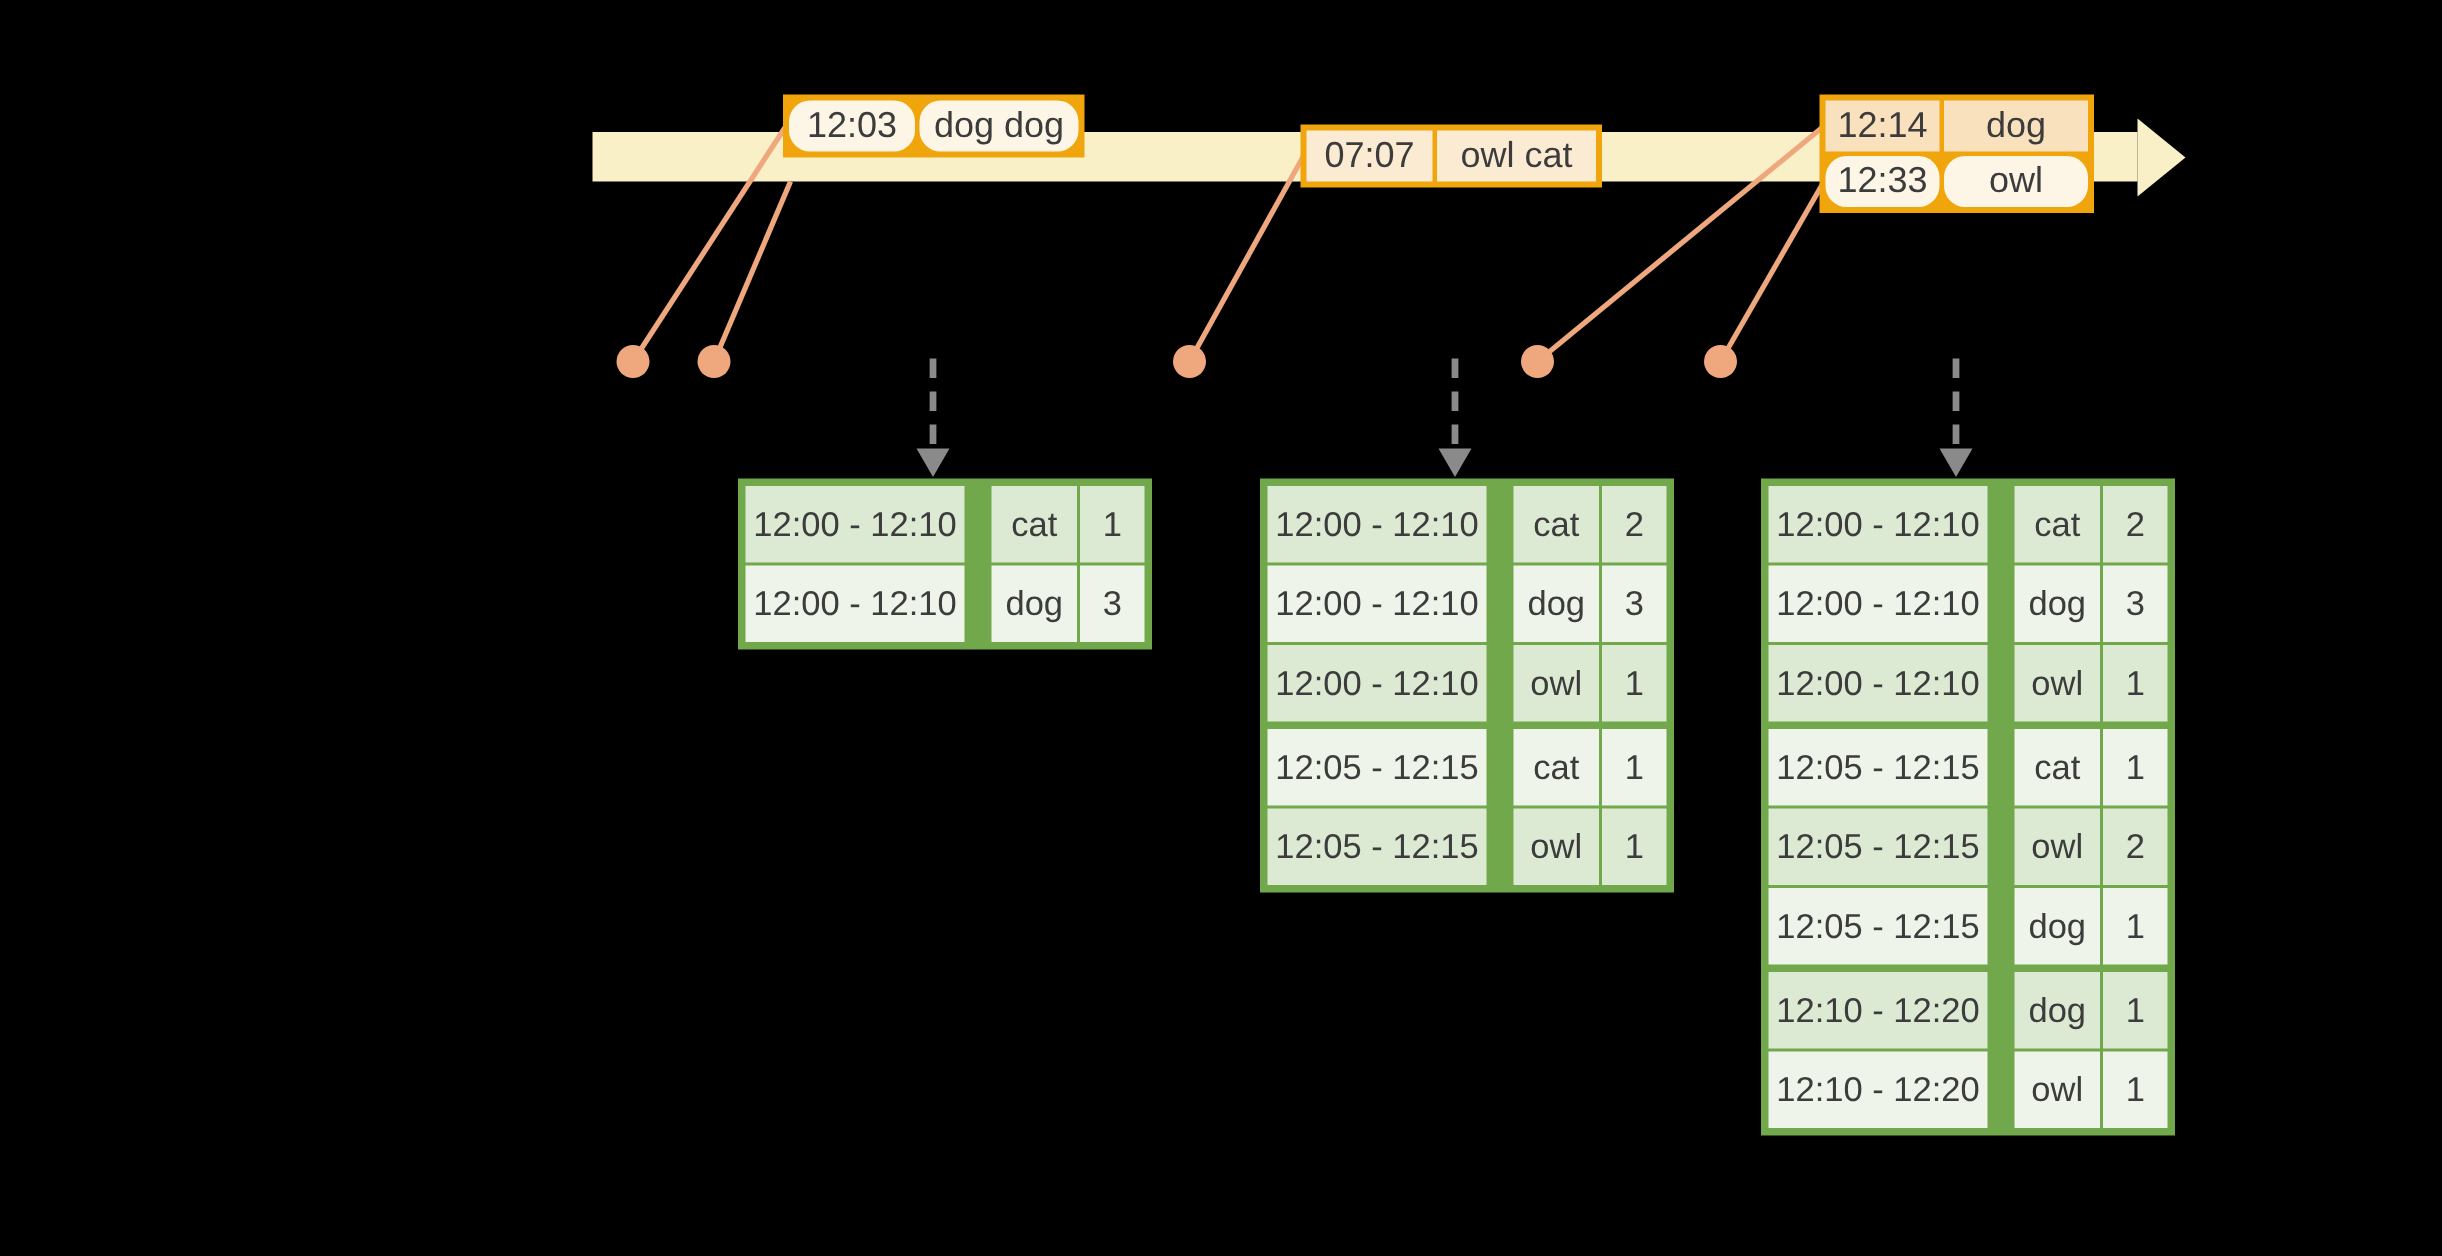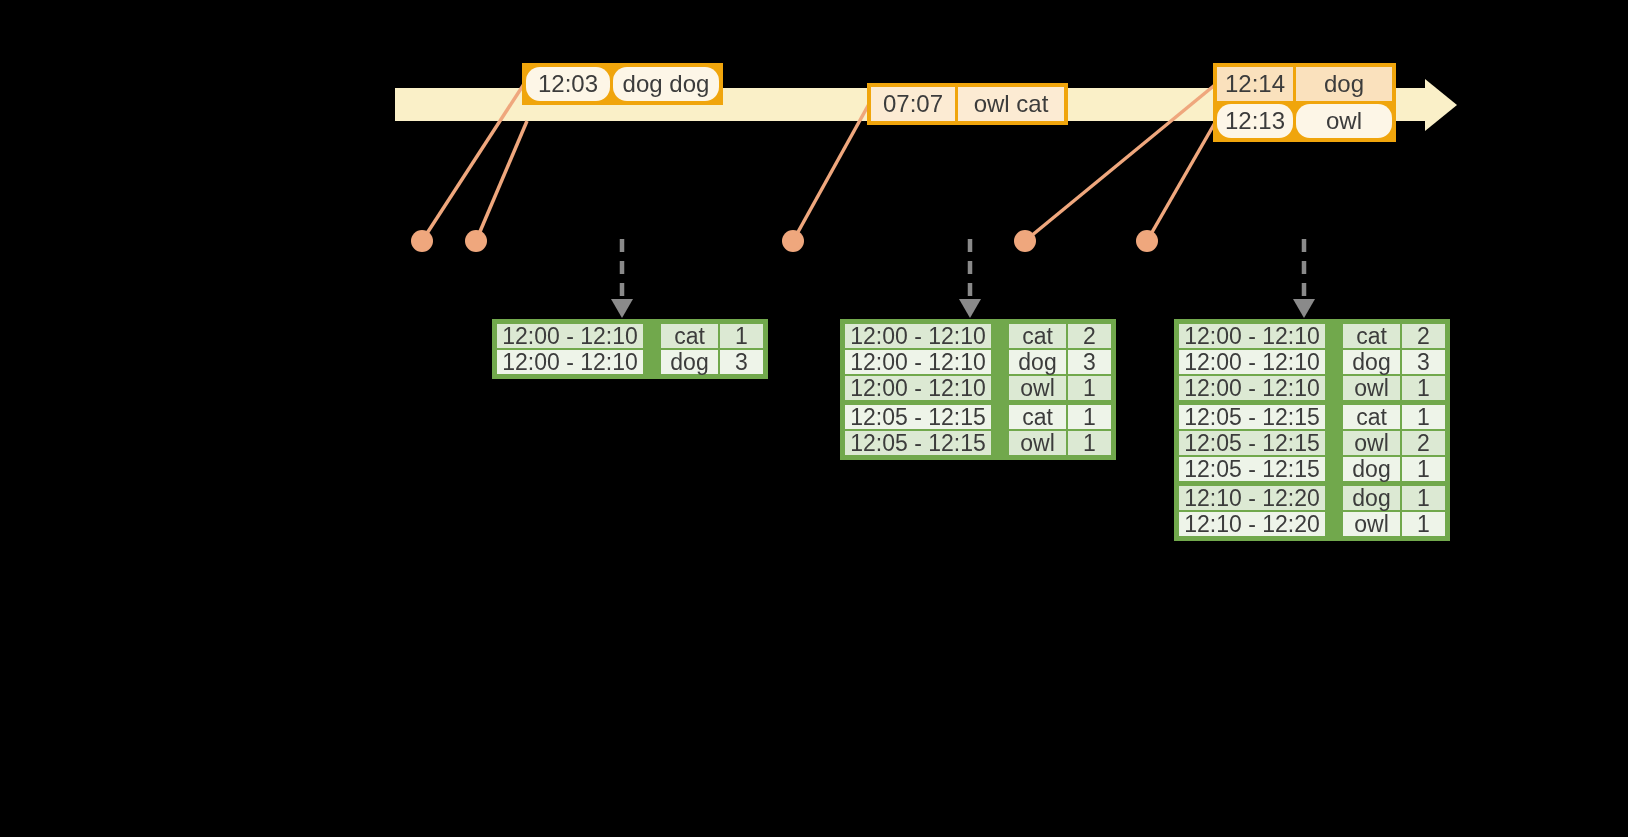--- a/index.html
+++ b/index.html
@@ -33,21 +33,21 @@
   .narrow .c-words{width:96px;}
   .tone-peach .cell{background:var(--input-row-peach);}
   .tone-mid   .cell{background:var(--input-row-mid);}
   .tone-cream .cell{background:var(--input-row-cream);border-radius:14px;}
   
   .rtable{position:absolute;background:var(--result-border);padding:5px;
           display:flex;flex-direction:column;z-index:3;}
   .rtable .row{display:flex;}
   .rtable .row + .row{margin-top:2px;}
   .rtable .row.gsep{margin-top:5px;}
-  .rtable .cell{height:24px;display:flex;align-items:center;justify-content:center;
+  .rtable .cell{height:51px;display:flex;align-items:center;justify-content:center;
           font-size:23px;color:var(--text);}
   .c-window{width:146px;}
   .c-word{width:57px;margin-left:18px;}
   .c-count{width:43px;margin-left:2px;}
   .dark .cell{background:var(--result-row-dark);}
   .light .cell{background:var(--result-row-light);}
 </style>
 </head>
 <body>
 
@@ -95,21 +95,21 @@
         <div class="cell c-time">07:07</div>
         <div class="cell c-words">owl cat</div>
       </div>
     </div>
   <div class="itable narrow" style="left:1213px;top:63px">
       <div class="row tone-peach">
         <div class="cell c-time">12:14</div>
         <div class="cell c-words">dog</div>
       </div>
       <div class="row tone-cream">
-        <div class="cell c-time">12:13</div>
+        <div class="cell c-time">12:33</div>
         <div class="cell c-words">owl</div>
       </div>
     </div>
 
   <div class="rtable" style="left:492px;top:319px">
       <div class="row dark">
         <div class="cell c-window">12:00 - 12:10</div>
         <div class="cell c-word">cat</div>
         <div class="cell c-count">1</div>
       </div>

